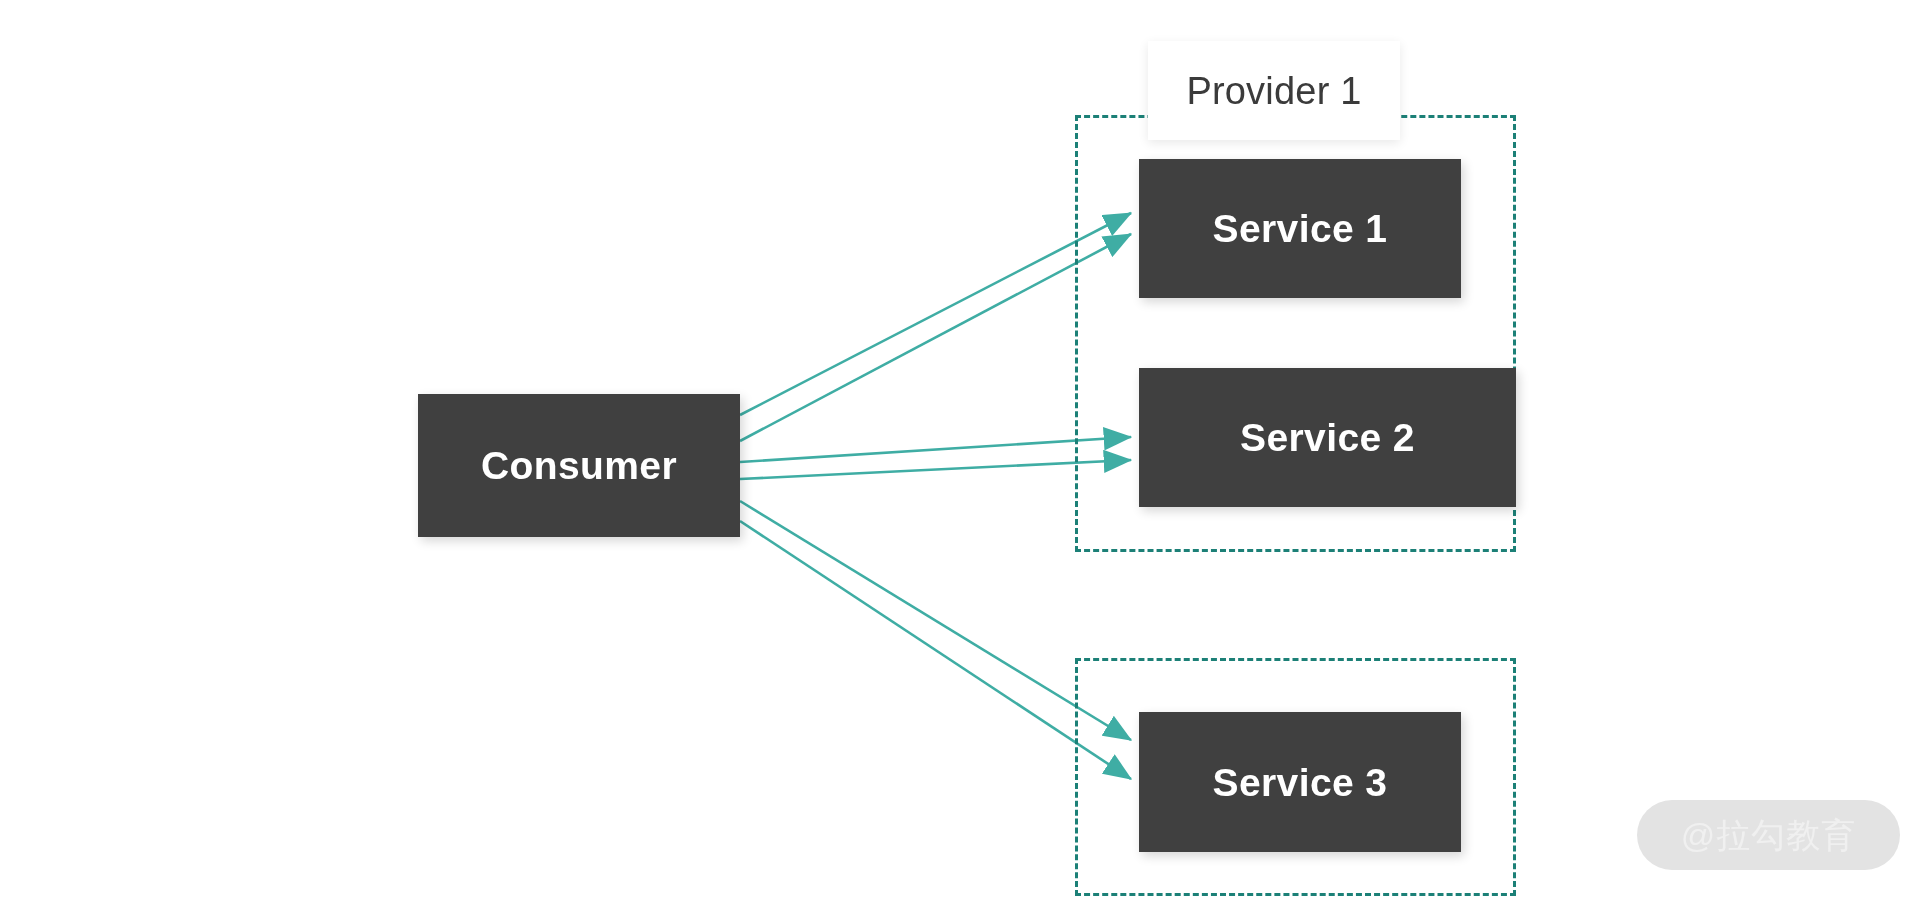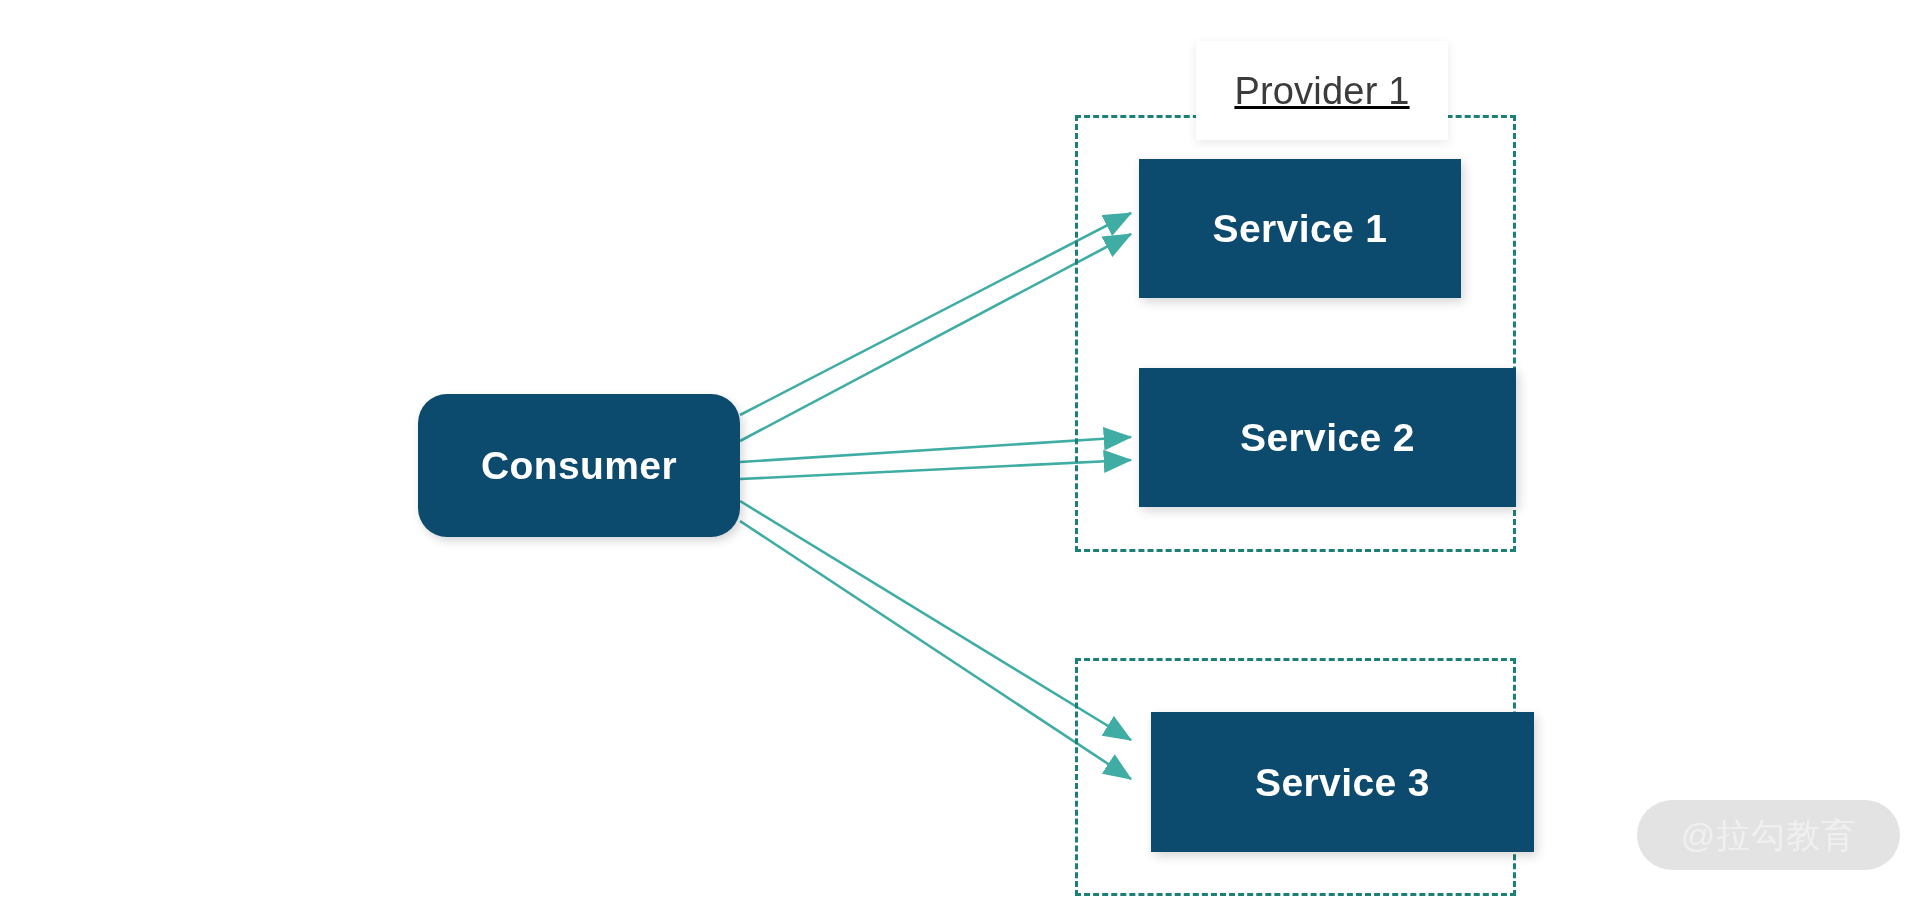--- a/index.html
+++ b/index.html
@@ -52,46 +52,46 @@
     box-sizing: border-box;
   }
   .provider-label-text {
     font-size: 38px;
     color: #3b3b3b;
     font-weight: 400;
     line-height: 1;
     letter-spacing: 0.2px;
     white-space: nowrap;
   }
-  #provider-1-label { left: 1196px; top: 41px; width: 252px; height: 99px; text-decoration: underline; }
+  #provider-1-label { left: 1148px; top: 41px; width: 252px; height: 99px; }
   #provider-2-label { left: 1168px; top: 601px; width: 252px; height: 92px; }
 
   
   .node-box {
     position: absolute;
-    background: #0c4a6e;
+    background: #404040;
     box-shadow: 3px 4px 10px rgba(0,0,0,0.16);
     display: flex;
     align-items: center;
     justify-content: center;
     z-index: 3;
     box-sizing: border-box;
   }
   .node-label {
     color: #ffffff;
     font-size: 39px;
     font-weight: 600;
     line-height: 1;
     letter-spacing: 0.4px;
     white-space: nowrap;
   }
-  #consumer-box { left: 418px; top: 394px; width: 322px; height: 143px; z-index: 3; border-radius: 29px; }
+  #consumer-box { left: 418px; top: 394px; width: 322px; height: 143px; z-index: 3; }
   #service-1-box { left: 1139px; top: 159px; width: 322px; height: 139px; }
   #service-2-box { left: 1139px; top: 368px; width: 377px; height: 139px; }
-  #service-3-box { left: 1139px; top: 712px; width: 383px; height: 140px; margin-left: 12px; }
+  #service-3-box { left: 1139px; top: 712px; width: 322px; height: 140px; }
 
   
   #watermark {
     position: absolute;
     left: 1637px;
     top: 800px;
     width: 263px;
     height: 70px;
     border-radius: 35px;
     background: #e3e3e3;

